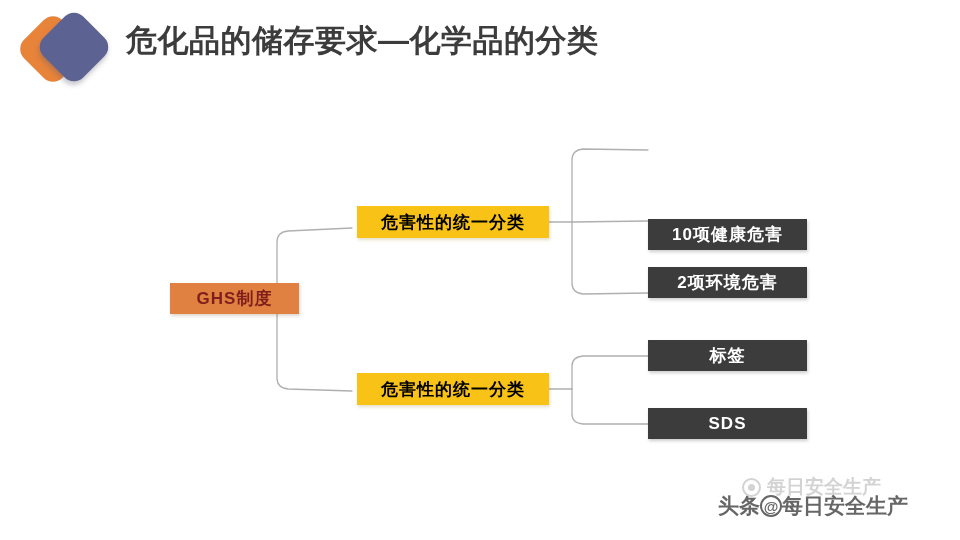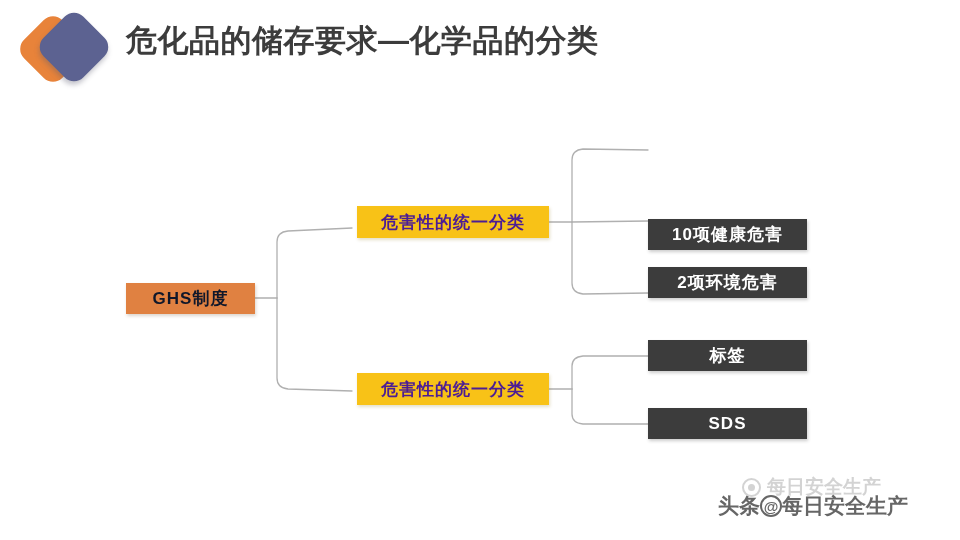--- a/index.html
+++ b/index.html
@@ -52,27 +52,28 @@
   
   .node {
     position:absolute;
     display:flex; align-items:center; justify-content:center;
     font-weight:bold;
     white-space:nowrap;
     letter-spacing:1px;
   }
   .node-root {
     background:#E08141;
-    color:#0f172a;
+    color:#7f1d1d;
     font-size:17px;
     box-shadow:1px 2px 3px rgba(120,90,60,0.25);
+    margin-left:44px;
   }
   .node-mid {
     background:#F8C217;
-    color:#4c1d95;
+    color:#000000;
     font-size:17px;
     box-shadow:1px 2px 3px rgba(150,130,40,0.25);
     text-align:right;
   }
   .node-leaf {
     background:#3C3C3C;
     color:#FFFFFF;
     font-size:17px;
     box-shadow:1px 2px 3px rgba(60,60,60,0.25);
   }

